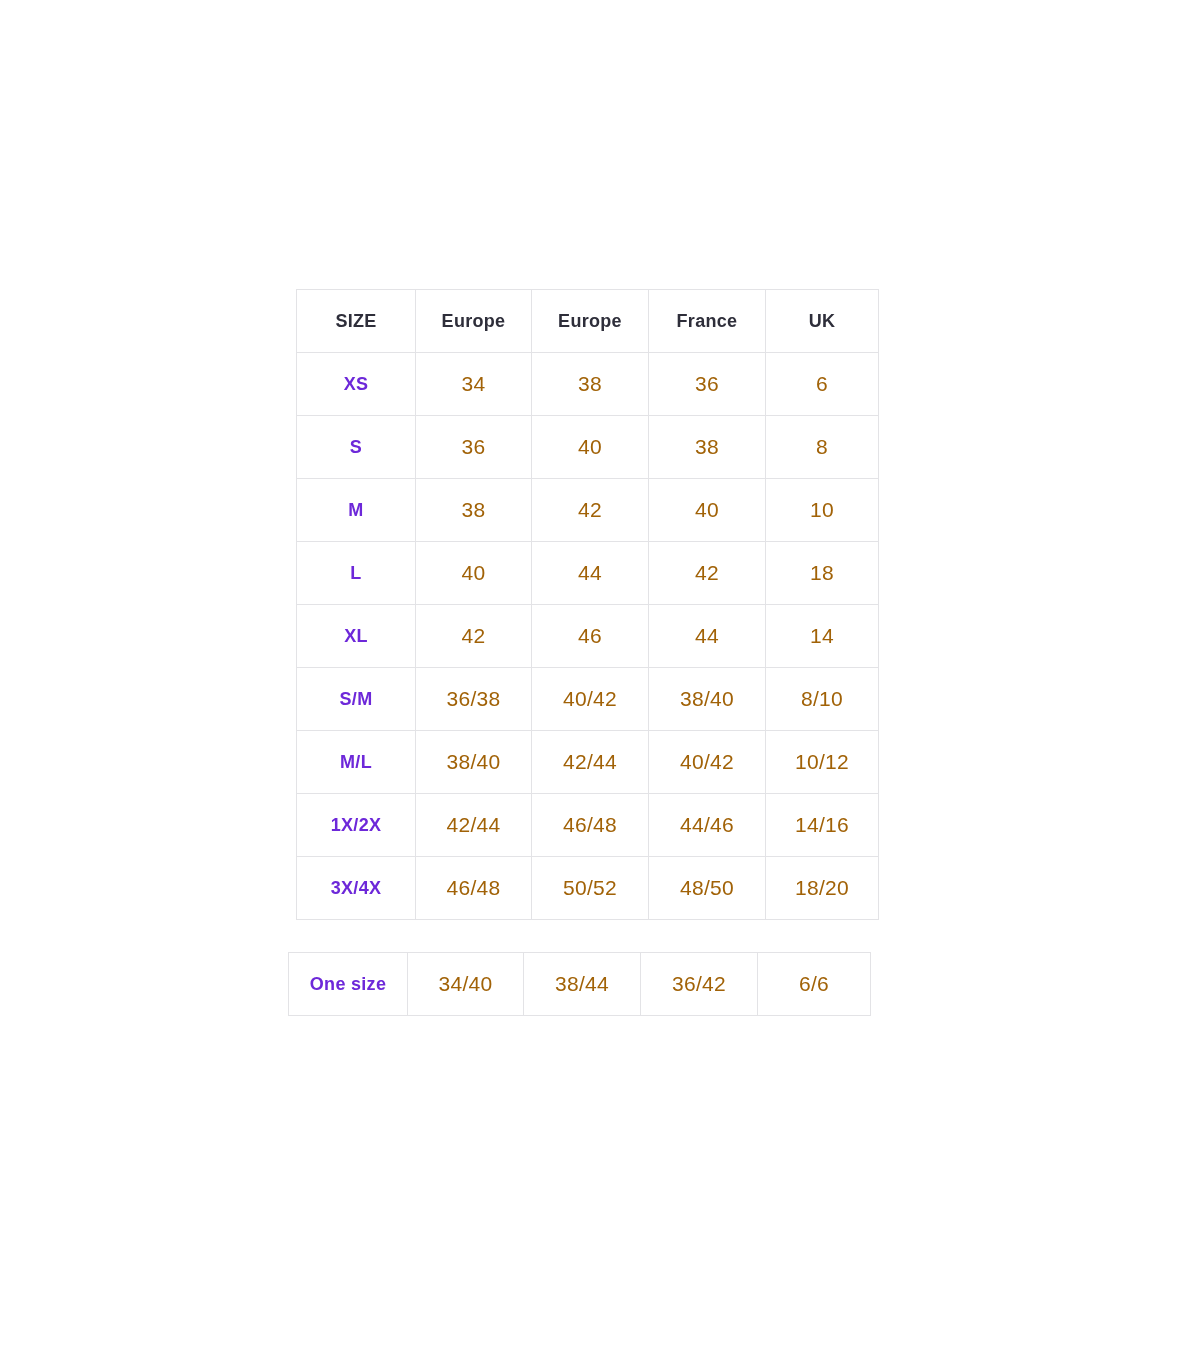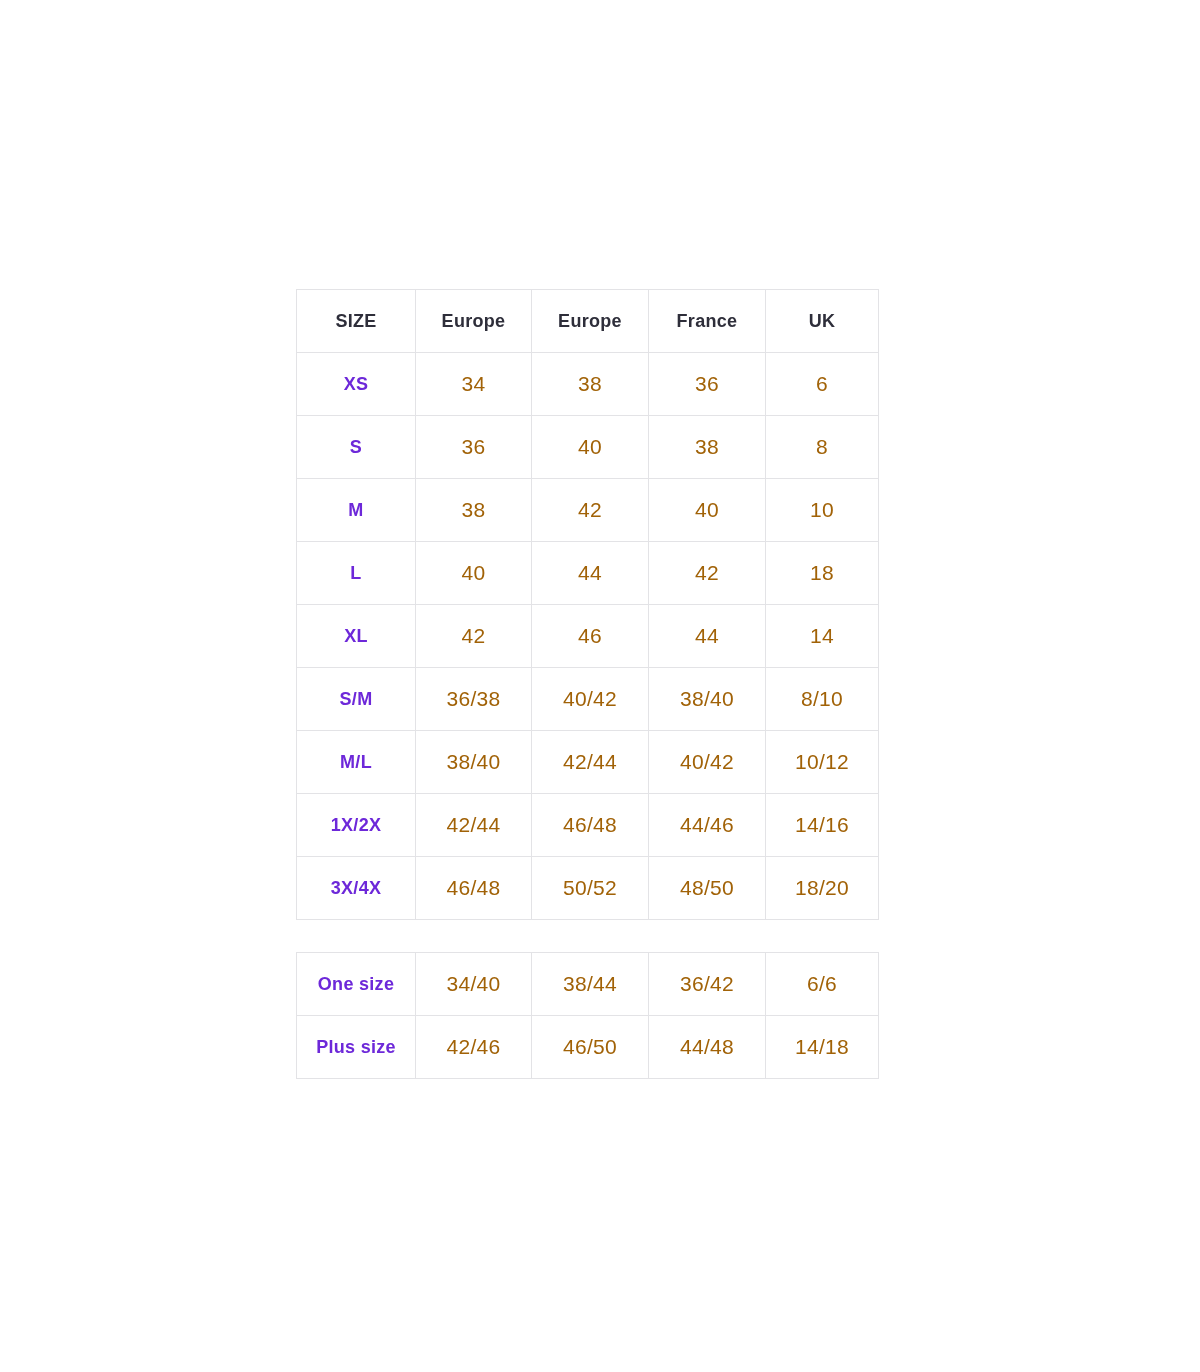--- a/index.html
+++ b/index.html
@@ -13,21 +13,21 @@
     font-family: "Liberation Sans", sans-serif;
     position: relative;
   }
   .table-wrap-main {
     position: absolute;
     left: 296px;
     top: 289px;
   }
   .table-wrap-special {
     position: absolute;
-    left: 296px;
+    left: 288px;
     top: 952px;
     border-radius: 21px;
   }
   table.size-table {
     border-collapse: collapse;
     table-layout: fixed;
     background: #ffffff;
   }
   table.size-table td {
     border: 1px solid #e3e3e6;
@@ -161,22 +161,15 @@
         <col class="col-uk">
     </colgroup>
     <tbody>
       <tr class="data-row">
         <td class="label-cell">One size</td>
         <td class="value-cell">34/40</td>
         <td class="value-cell">38/44</td>
         <td class="value-cell">36/42</td>
         <td class="value-cell">6/6</td>
       </tr>
-      <tr class="data-row">
-        <td class="label-cell">Plus size</td>
-        <td class="value-cell">42/46</td>
-        <td class="value-cell">46/50</td>
-        <td class="value-cell">44/48</td>
-        <td class="value-cell">14/18</td>
-      </tr>
     </tbody>
   </table>
 </div>
 
 </body></html>

